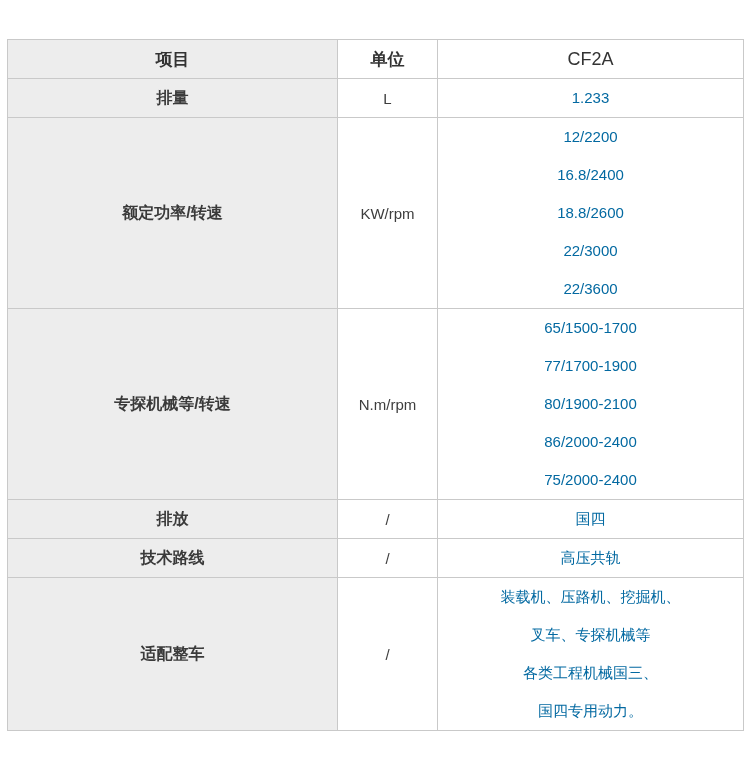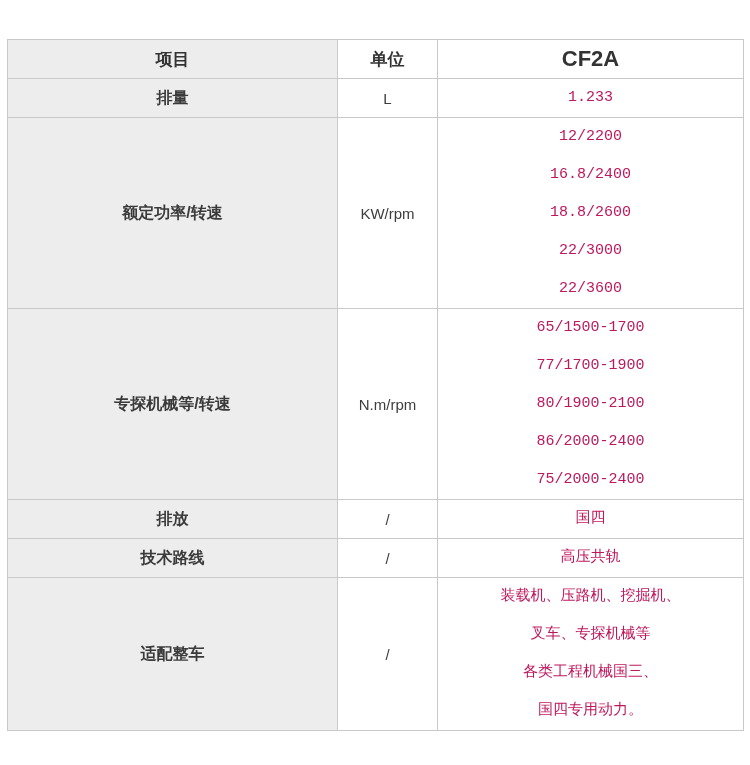--- a/index.html
+++ b/index.html
@@ -36,42 +36,41 @@
     overflow: hidden;
   }
   
   table.spec thead th {
     height: 38px;
     font-size: 17px;
     font-weight: 600;
     color: #333333;
   }
   table.spec thead th.model-header {
-    font-weight: 700;
-    font-size: 22px;
+    font-weight: 400;
+    font-size: 18px;
   }
   
   table.spec .shaded {
     background: #ededed;
   }
   table.spec td.c-item {
     font-size: 16px;
     color: #3a3a3a;
     font-weight: bold;
   }
   table.spec td.c-unit {
     font-size: 15px;
   }
   table.spec td.c-val .line {
     height: 38px;
     line-height: 38px;
     font-size: 15px;
-    color: #be185d;
+    color: #0369a1;
     white-space: nowrap;
-    font-family: Liberation Mono, monospace;
   }
   table.spec td.c-val .line.cjk {
     font-size: 15px;
   }
 </style>
 </head>
 <body>
 
 <div class="page">
   <table class="spec">

